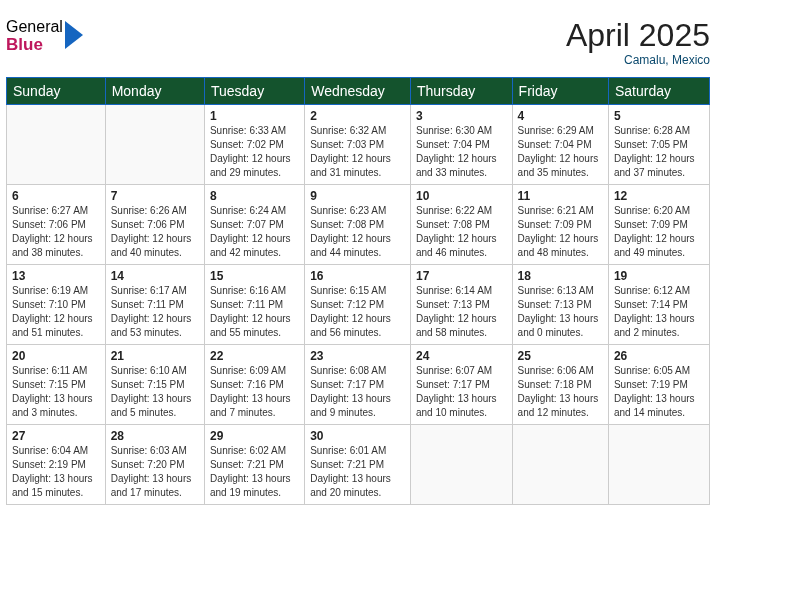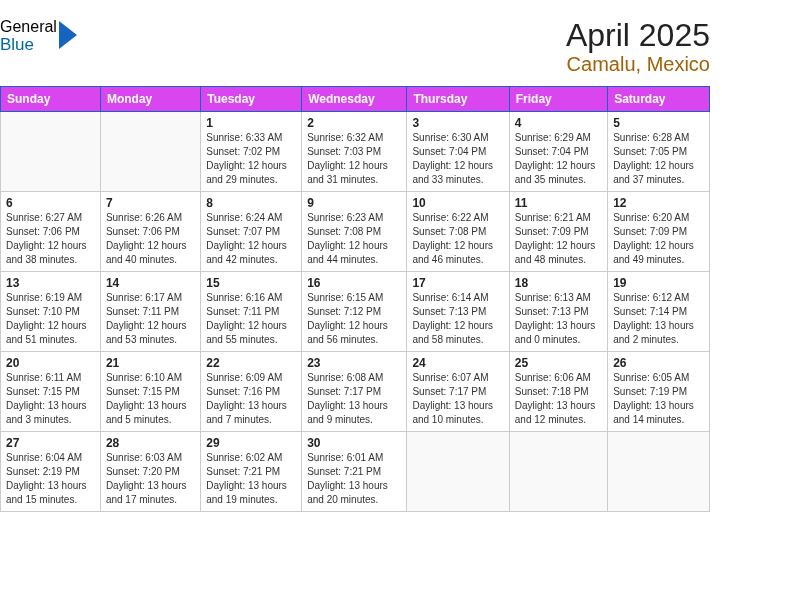--- a/index.html
+++ b/index.html
@@ -6,74 +6,74 @@
     body {
       font-family: Arial, sans-serif;
       background: #fff;
       width: 792px;
       height: 612px;
       overflow: hidden;
     }
     .page {
       width: 728px;
       min-height: 612px;
-      padding: 18px 18px 10px 0;
+      padding: 18px 18px 10px 6px;
       background: #fff;
     }
     .header {
       display: flex;
       justify-content: space-between;
       align-items: flex-start;
       margin-bottom: 10px;
     }
     .logo {
       display: flex;
       align-items: center;
     }
     .logo-text {
       display: flex;
       flex-direction: column;
       line-height: 1.1;
     }
     .logo-blue {
       font-size: 17px;
-      font-weight: normal;
-      color: #0369a1;
+      font-weight: bold;
+      color: #be185d;
     }
     .logo-icon {
       width: 18px;
       height: 28px;
       margin-left: 2px;
       margin-top: -2px;
     }
     .title-area {
       text-align: right;
     }
     .month-title {
       font-size: 32px;
       font-weight: normal;
       color: #222;
       line-height: 1.1;
     }
     .location {
-      font-size: 20px;
-      color: #a16207;
+      font-size: 12px;
+      color: #0c4a6e;
     }
     .calendar {
       width: 100%;
       border-collapse: collapse;
       border: 1px solid #ccc;
     }
     .calendar th {
-      background: #d946ef;
+      background: #14532d;
       color: #fff;
       text-align: left;
       padding: 5px 6px;
-      font-size: 12px;
-      font-weight: bold;
+      font-size: 14px;
+      font-weight: normal;
       border: 1px solid #1565c0;
     }
     .calendar td {
       border: 1px solid #ccc;
       vertical-align: top;
       padding: 4px 5px;
       width: 113px;
       height: 80px;
       font-size: 10.5px;
       color: #333;

